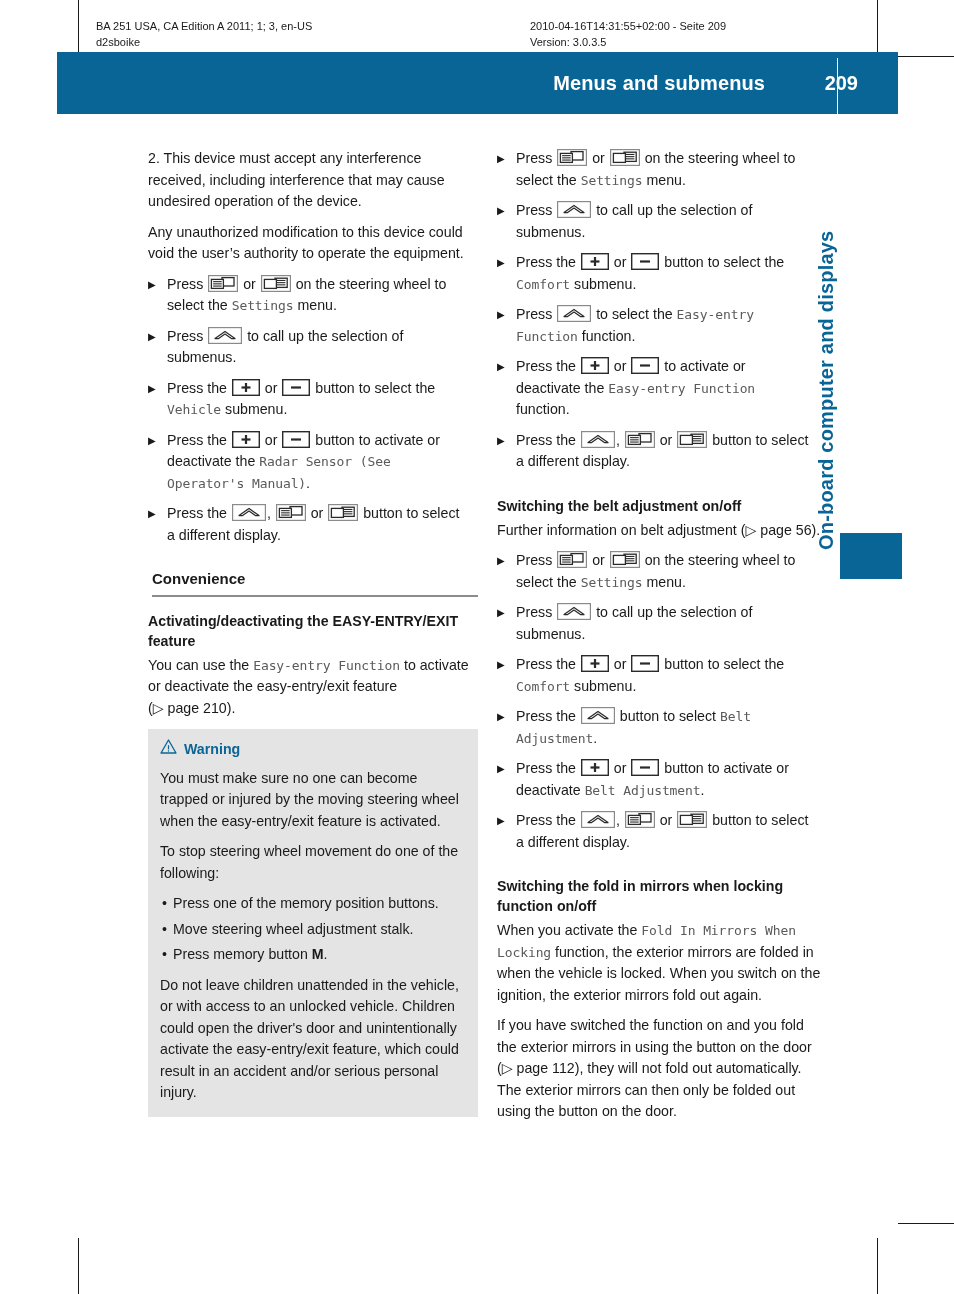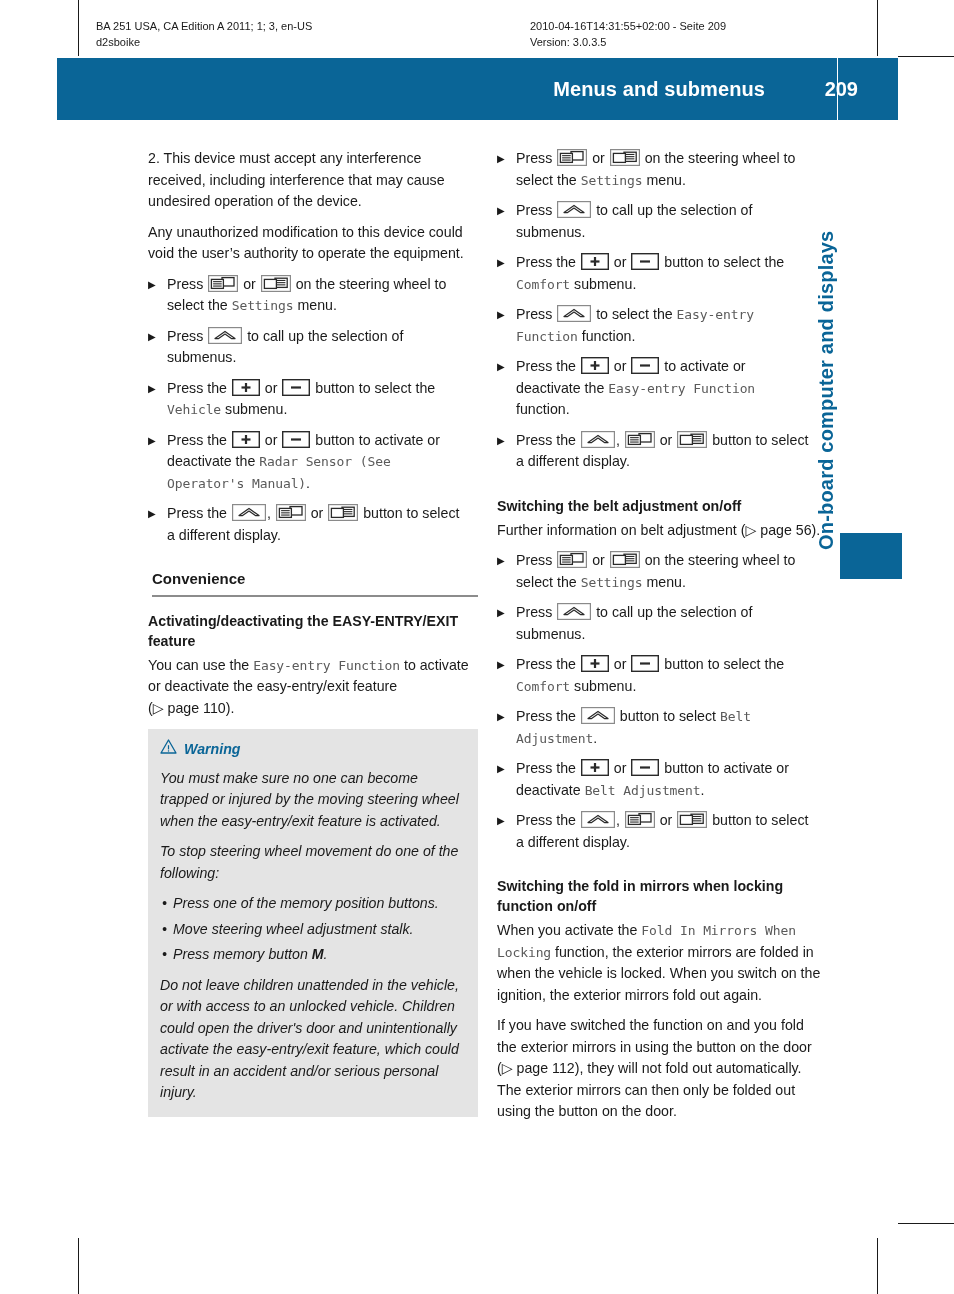--- a/index.html
+++ b/index.html
@@ -33,21 +33,21 @@
     color: #1a1a1a;
     white-space: pre-line;
   }
   .meta-left  { left: 96px; }
   .meta-right { left: 530px; }
 
   
   .headbar {
     position: absolute;
     left: 57px;
-    top: 58px;
+    top: 52px;
     width: 841px;
     height: 62px;
     background: #0a6597;
   }
   .headbar-title {
     position: absolute;
     right: 133px;
     top: 0;
     height: 62px;
     display: flex;
@@ -158,21 +158,20 @@
     line-height: 20px;
     margin: 14px 0 4px 0;
   }
   .sub-head.tight { margin-top: 23px; }
 
   
   .warnbox {
     background: #e4e4e4;
     padding: 10px 12px 12px 12px;
     margin-top: 10px;
-    font-style: italic;
   }
   .warn-title {
     display: flex;
     align-items: center;
     gap: 7px;
     color: #0a6597;
     font-weight: bold;
     font-size: 14.2px;
     margin-bottom: 7px;
   }
@@ -286,21 +285,21 @@
             <rect x="15.8" y="7.1" width="8.6" height="1.1" fill="#2a2a2a"></rect>
             <rect x="15.8" y="9.3" width="8.6" height="1.1" fill="#2a2a2a"></rect>
             <rect x="3.4" y="4.4" width="12" height="9" fill="#fff" stroke="#2a2a2a" stroke-width="1.3"></rect>
           </svg></span> button to select a different display.</div>
     </div>
 
   <div class="sec-head">Convenience</div>
 
   <div class="sub-head">Activating/deactivating the EASY-ENTRY/EXIT feature</div>
 
-  <p>You can use the <span class="mono">Easy-entry Function</span> to activate or deactivate the easy-entry/exit feature (<span class="ref">▷ page 110</span>).</p>
+  <p>You can use the <span class="mono">Easy-entry Function</span> to activate or deactivate the easy-entry/exit feature (<span class="ref">▷ page 210</span>).</p>
 
   <div class="warnbox">
     <div class="warn-title">
       <span class="warn-tri">
         <svg width="17" height="15" viewBox="0 0 17 15">
           <path d="M8.5 1 L16 14 L1 14 Z" fill="none" stroke="#0a6597" stroke-width="1.3" stroke-linejoin="round"></path>
           <rect x="7.9" y="6.2" width="1.2" height="4.2" fill="#0a6597"></rect>
           <rect x="7.9" y="11.3" width="1.2" height="1.3" fill="#0a6597"></rect>
         </svg>
       </span>

